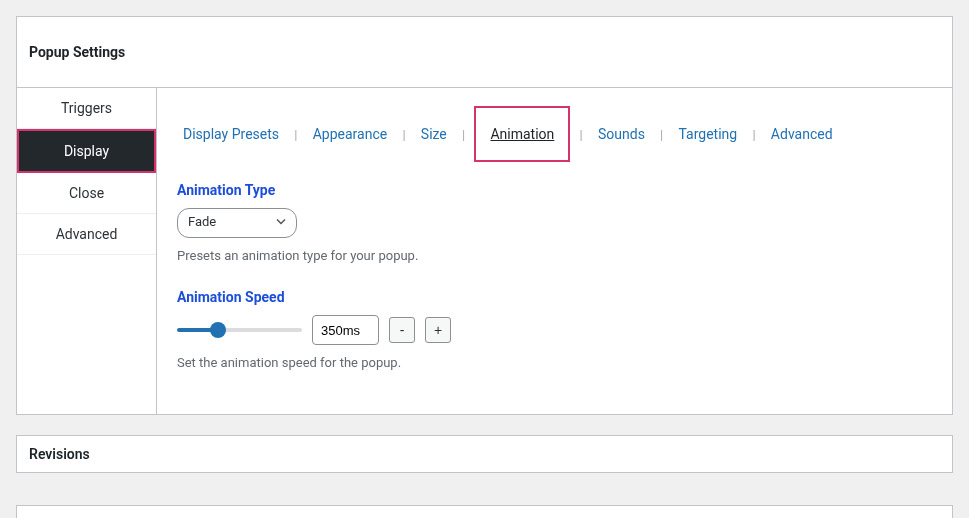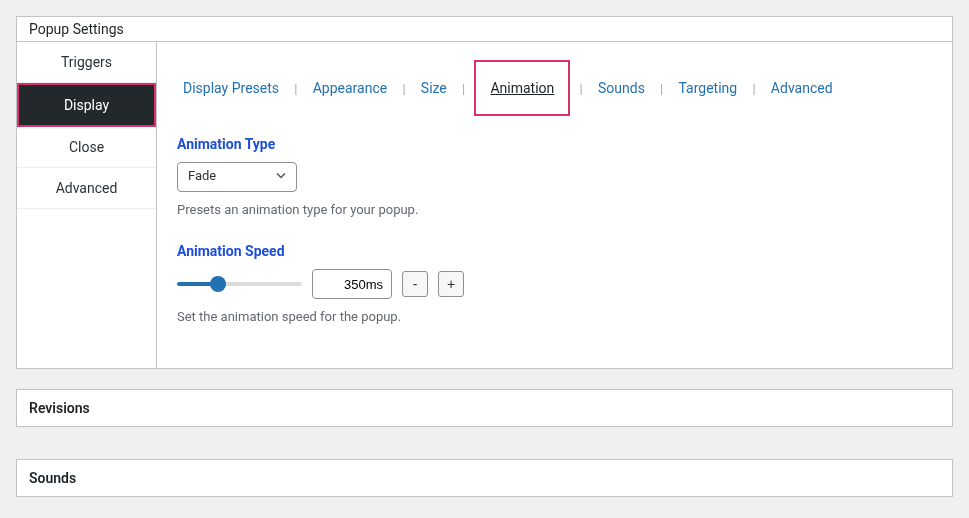--- a/index.html
+++ b/index.html
@@ -9,23 +9,23 @@
       font-size: 13px;
       color: #1d2327;
       padding: 16px;
     }
     .panel {
       background: #fff;
       border: 1px solid #c3c4c7;
       margin-bottom: 20px;
     }
     .panel-header {
-      padding: 4px 12px;
+      padding: 27px 12px;
       border-bottom: 1px solid #c3c4c7;
-      font-weight: 400;
+      font-weight: 700;
       font-size: 14px;
     }
     .panel-body {
       display: flex;
       min-height: 265px;
     }
     .sidebar {
       width: 140px;
       border-right: 1px solid #c3c4c7;
     }
@@ -79,21 +79,21 @@
     }
     .select-wrap {
       position: relative;
       width: 120px;
       margin-bottom: 10px;
     }
     .select {
       width: 100%;
       padding: 5px 10px;
       border: 1px solid #8c8f94;
-      border-radius: 4px;
+      border-radius: 12px;
       background: #fff;
       font-size: 13px;
       color: #2c3338;
       appearance: none;
       cursor: pointer;
       height: 30px;
     }
     .select-chevron {
       position: absolute;
       right: 10px;
@@ -130,25 +130,25 @@
     }
     .slider::-moz-range-thumb {
       width: 16px;
       height: 16px;
       border-radius: 50%;
       background: #2271b1;
       border: none;
       cursor: pointer;
     }
     .speed-input {
-      width: 80px;
+      width: 67px;
       padding: 5px 8px;
       border: 1px solid #8c8f94;
       border-radius: 4px;
-      text-align: right;
+      text-align: left;
       font-size: 13px;
       height: 30px;
     }
     .stepper-btn {
       width: 26px;
       height: 26px;
       border: 1px solid #8c8f94;
       background: #f6f7f7;
       border-radius: 3px;
       cursor: pointer;

